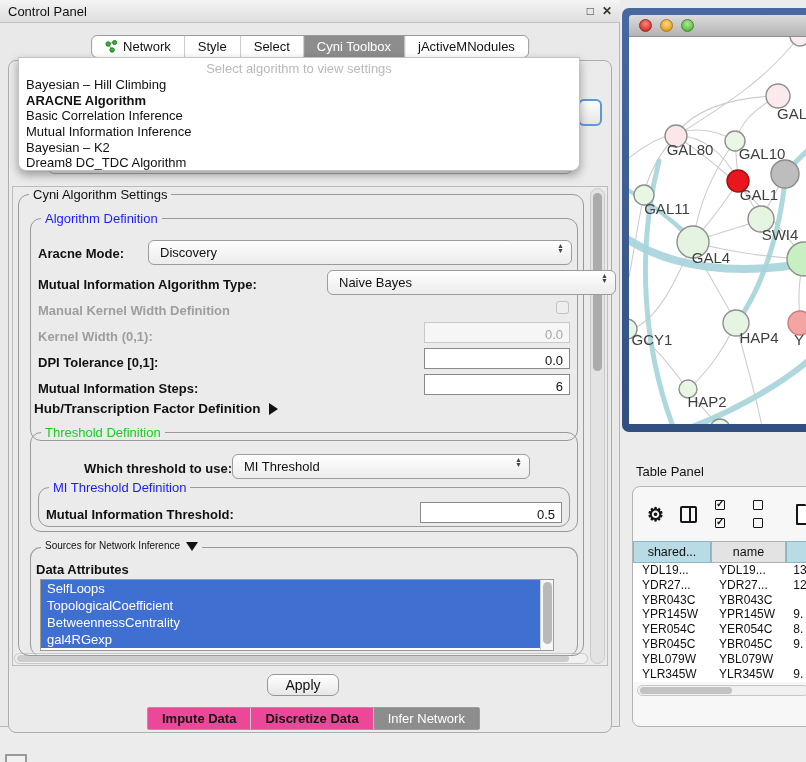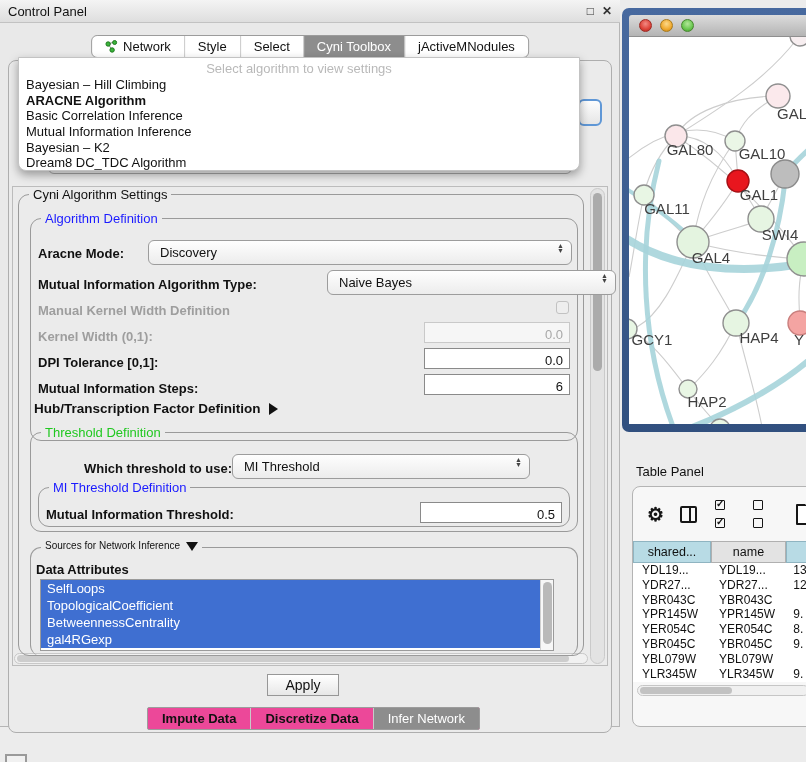--- a/index.html
+++ b/index.html
@@ -98,21 +98,21 @@
   #attr-list { left:40px; top:579px; width:514px; height:72px; background:#fff;
     border:1px solid #9a9a9a; overflow:hidden; }
   .attr-item { height:17px; line-height:17px; width:500px; background:#3f6fd1;
     color:#fff; font-size:13px; padding-left:6px; }
   #attr-vscroll { position:absolute; right:0; top:0; width:13px; height:70px; background:#f7f7f7;
     border-left:1px solid #d0d0d0; }
   #attr-vscroll .thumb { position:absolute; left:2px; top:2px; width:9px; height:62px;
     background:#b9b9b9; border-radius:5px; }
 
   #apply-btn { left:267px; top:674px; width:72px; height:22px;
-    background:linear-gradient(#ffffff,#e7e7e7); border:1px solid #979797; border-radius:0;
+    background:linear-gradient(#ffffff,#e7e7e7); border:1px solid #979797; border-radius:7px;
     font-size:14px; display:flex; align-items:center; justify-content:center; }
 
   #bottom-tabs { left:147px; top:707px; display:flex; height:23px; background:#ec4899;
     border:1px solid #9c9c9c; border-radius:2px; overflow:hidden; font-size:13px; font-weight:bold; }
   .btab { display:flex; align-items:center; padding:0 14px; white-space:nowrap; }
   .btab:not(:last-child){ border-right:1px solid #c9c9c9; }
   .btab.sel { background:#8d8d8d; color:#fff; font-weight:normal; }
 
   #mini-square { left:5px; top:754px; width:22px; height:14px;
     border:2px solid #9a9a9a; background:#f1f1f1; }

